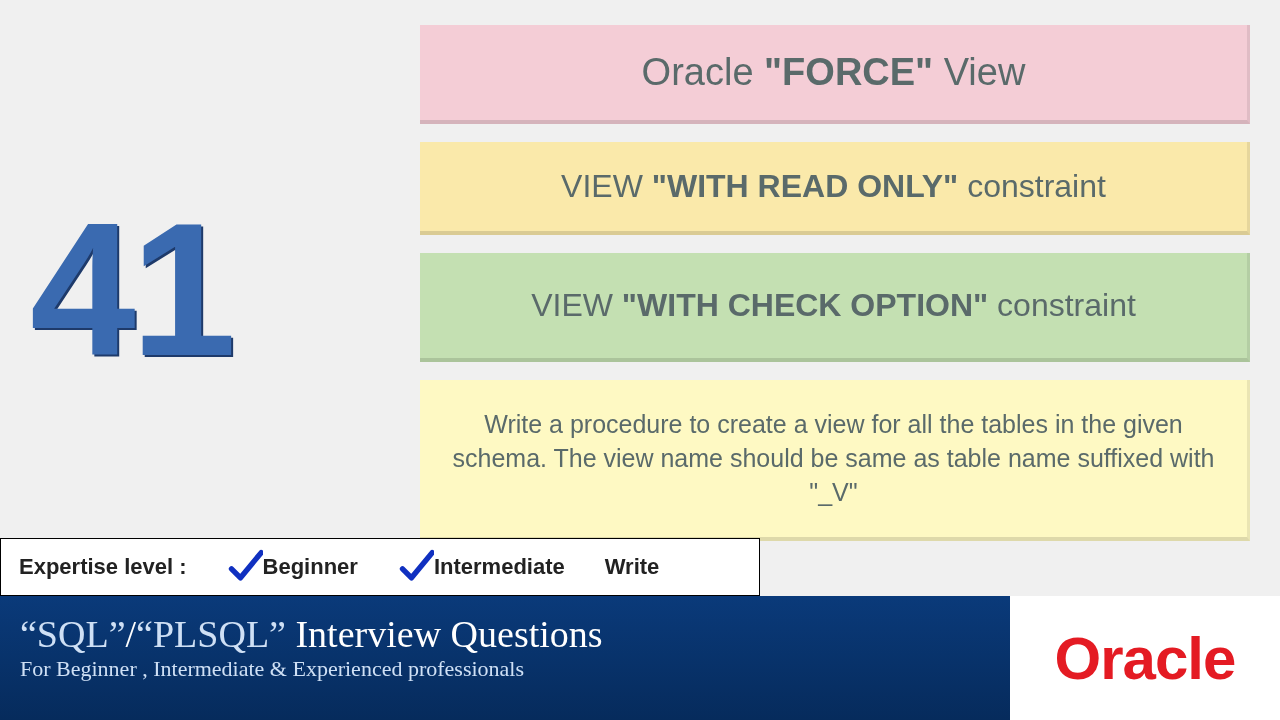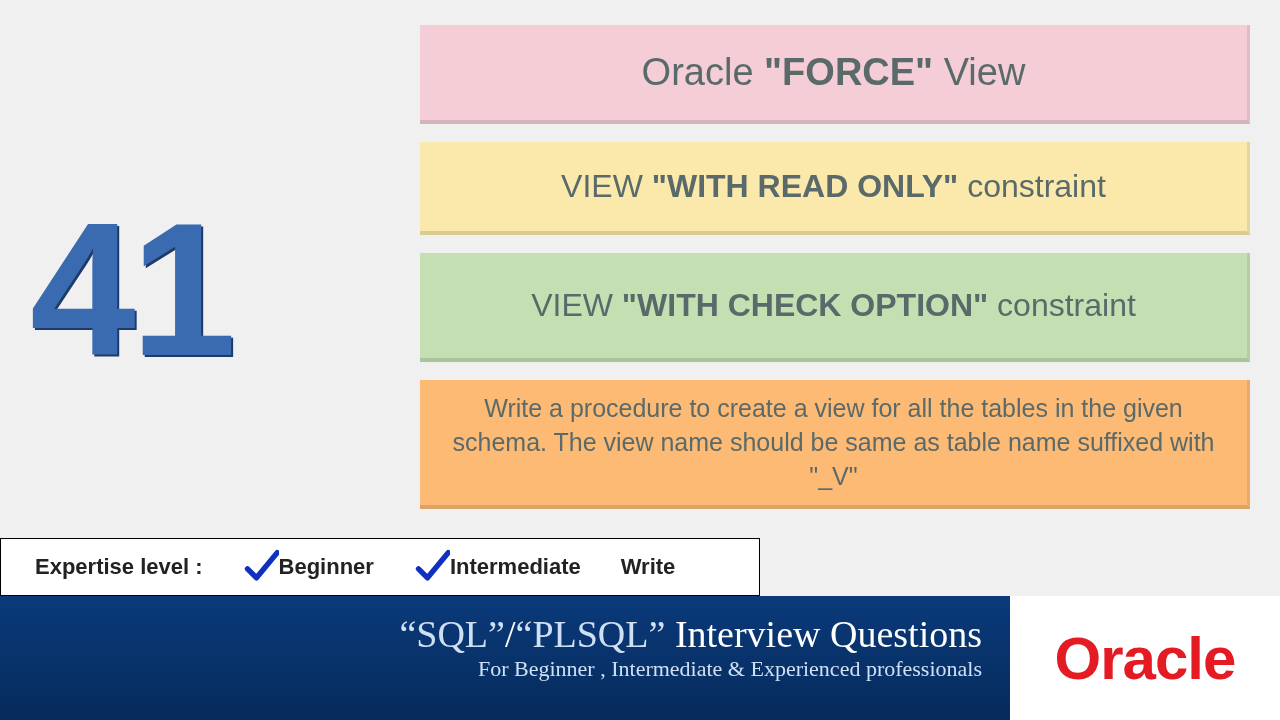--- a/index.html
+++ b/index.html
@@ -32,34 +32,34 @@
   .card {
     width: 100%;
     text-align: center;
     color: #5a6a6a;
     border-bottom: 4px solid rgba(0,0,0,0.12);
     border-right: 3px solid rgba(0,0,0,0.08);
   }
   .card-pink   { background: #f4cdd6; padding: 26px 10px; font-size: 38px; }
   .card-yellow { background: #fae9aa; padding: 26px 10px; font-size: 32px; }
   .card-green  { background: #c4e0b2; padding: 34px 10px; font-size: 32px; }
-  .card-teal   { background: #fdba74; padding: 12px 20px; font-size: 25px; line-height: 1.35; }
+  .card-teal   { background: #fef9c3; padding: 28px 20px; font-size: 25px; line-height: 1.35; }
   .card b { font-weight: 700; }
 
   .expertise-bar {
     position: absolute;
     left: 0;
     bottom: 124px;
     width: 760px;
     height: 58px;
     background: #ffffff;
     border: 1px solid #000;
     display: flex;
     align-items: center;
-    padding: 0 34px;
+    padding: 0 18px;
     gap: 40px;
     font-size: 22px;
     color: #222;
     font-weight: 700;
   }
   .level { display: flex; align-items: center; font-weight: 700; }
   .check {
     width: 36px; height: 36px;
     position: relative;
     display: inline-block;
@@ -67,22 +67,21 @@
   .check svg { width: 100%; height: 100%; }
 
   .footer-blue {
     position: absolute;
     left: 0;
     bottom: 0;
     width: 1010px;
     height: 124px;
     background: linear-gradient(#0a3a7a, #062b5c);
     color: #fff;
-    padding: 16px 28px;
-    text-align: right;
+    padding: 16px 20px;
   }
   .footer-blue .title {
     font-size: 38px;
     font-family: Georgia, 'Times New Roman', serif;
   }
   .footer-blue .title .light { color: #cfe0f5; }
   .footer-blue .sub {
     font-size: 22px;
     font-family: Georgia, 'Times New Roman', serif;
     color: #cfe0f5;

